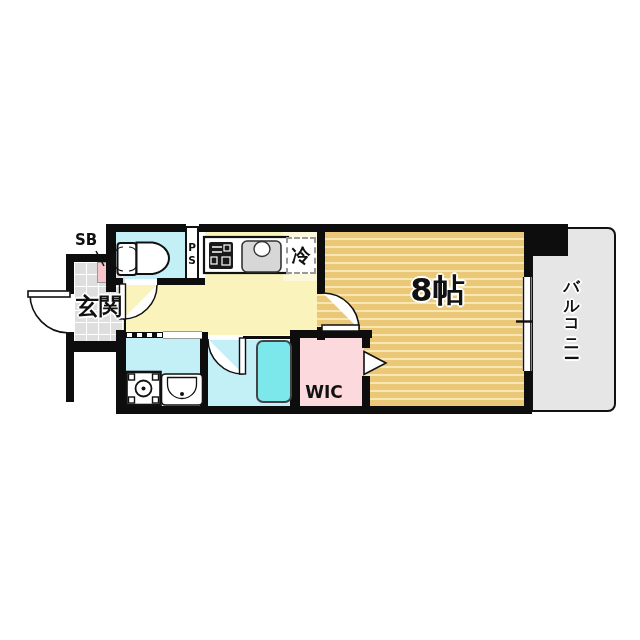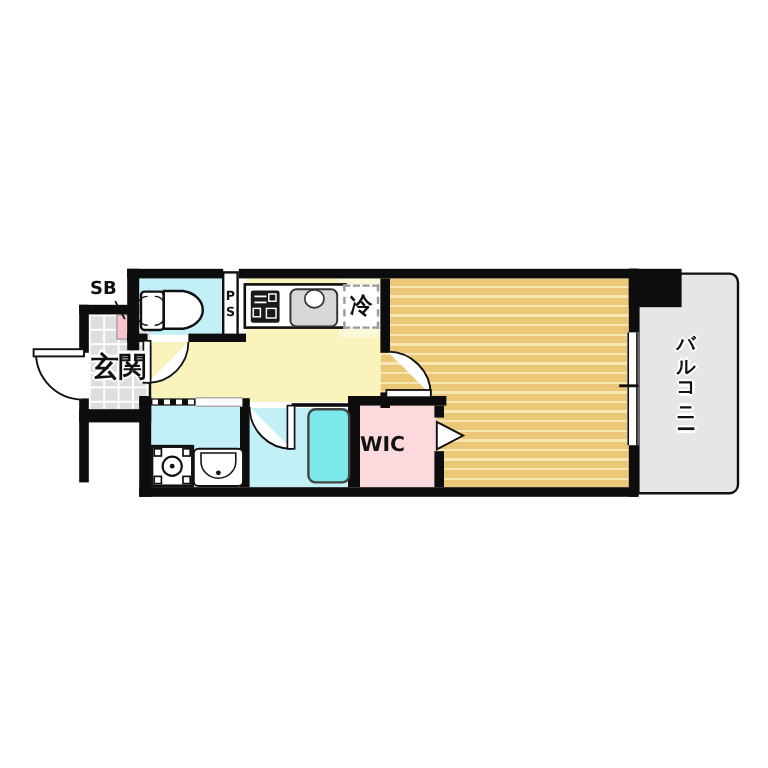--- a/index.html
+++ b/index.html
@@ -133,24 +133,25 @@
       <path d="M167.5,377.5 h29 v7 a14.5,14 0 0 1 -29,0 z" fill="#fff" stroke="#111" stroke-width="1.3"></path>
       <circle cx="182" cy="394" r="2" fill="#111"></circle>
     </g>
 
     <rect x="257" y="341" width="34" height="61" rx="6" fill="#7de8ec" stroke="#444" stroke-width="2"></rect>
 
     <line x1="96" y1="251" x2="104" y2="266" stroke="#111" stroke-width="1.5"></line>
   </svg>
 
   <div class="lbl halo" style="left:360px;top:274px;width:155px;text-align:center;">
+    <div style="font-size:32px;">8帖</div>
   </div>
   <div class="lbl halo" style="left:70px;top:294px;width:58px;text-align:center;font-size:23px;">玄関</div>
   <div class="lbl" style="left:75px;top:233px;font-size:15px;font-weight:600;">SB</div>
   <div class="lbl vtext" style="left:186px;top:241px;height:40px;font-size:10.5px;font-weight:600;letter-spacing:1px;">PS</div>
   <div class="lbl halo" style="left:286px;top:237px;width:30px;height:37px;background:#fff;border:2px dashed #9a9a9a;box-sizing:border-box;
               display:flex;align-items:center;justify-content:center;font-size:19px;">
     <span>冷</span>
   </div>
-  <div class="lbl" style="left:300px;top:363px;width:48px;font-size:17px;font-weight:600;">WIC</div>
+  <div class="lbl" style="left:300px;top:384px;width:48px;text-align:center;font-size:17px;font-weight:600;">WIC</div>
   <div class="lbl halo vtext" style="left:563px;top:268px;height:120px;font-size:16px;font-weight:600;letter-spacing:2px;">バルコニー</div>
 
 </div>
 
 </body></html>

